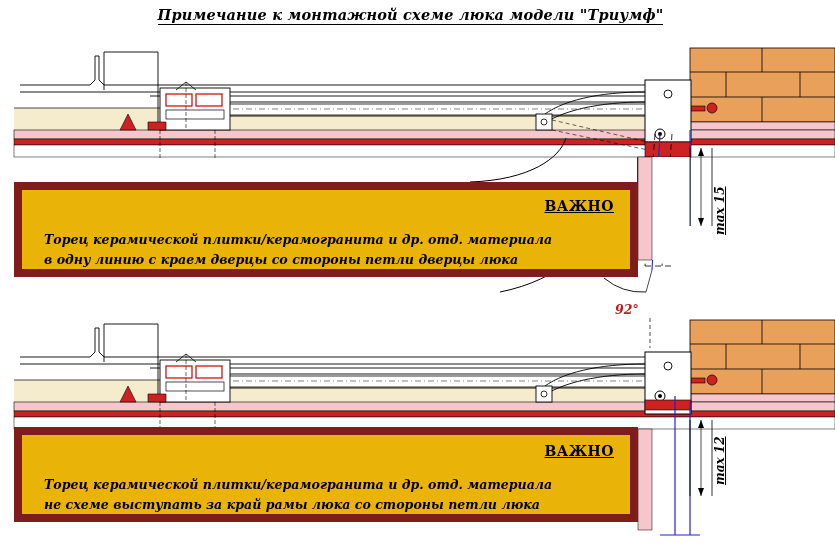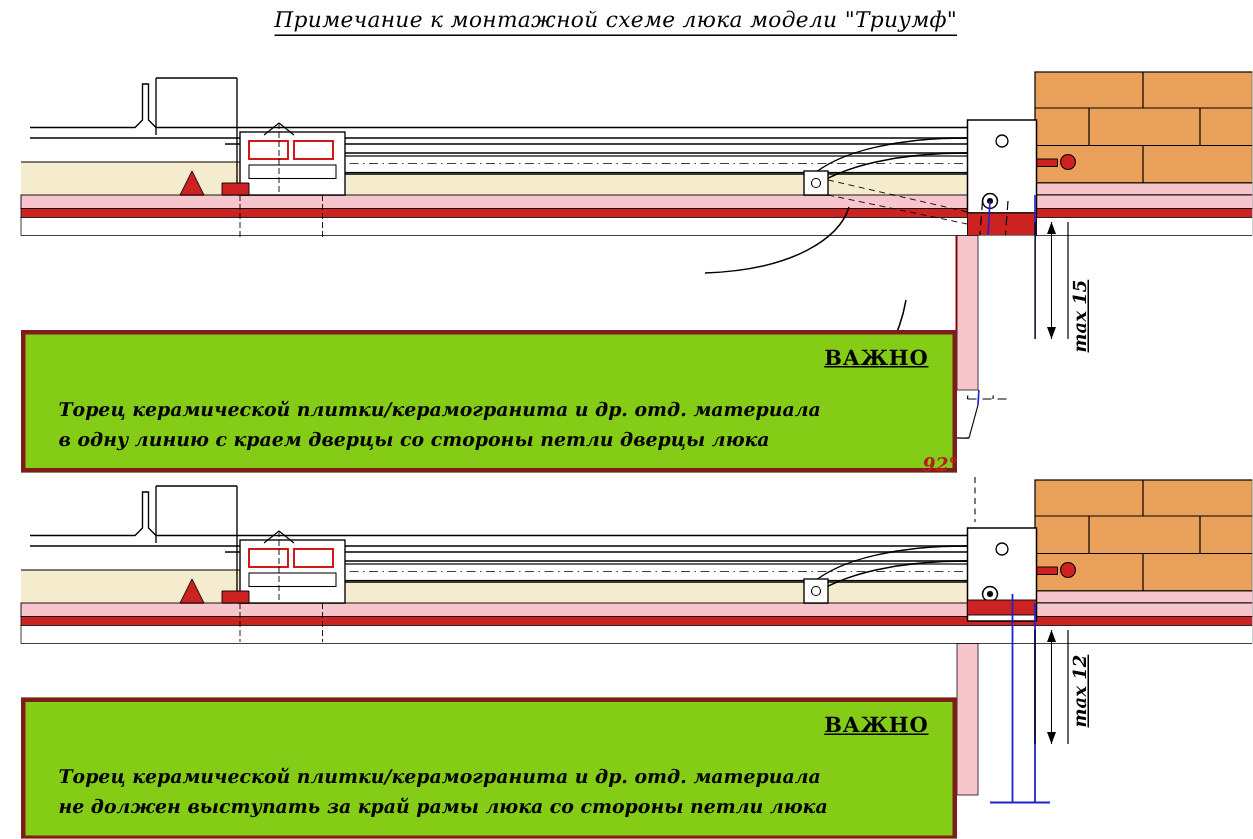--- a/index.html
+++ b/index.html
@@ -22,21 +22,21 @@
 
   
   .title {
     position: absolute;
     left: 0;
     top: 6px;
     width: 821px;
     text-align: center;
     font-family: "DejaVu Serif", serif;
     font-style: italic;
-    font-weight: normal;
+    font-weight: bold;
     font-size: 14.5px;
     color: #000000;
     letter-spacing: 0.2px;
   }
   .title .u {
     border-bottom: 1.5px solid #000;
     padding-bottom: 1px;
   }
 
   
@@ -47,24 +47,23 @@
     height: 264px;
   }
   #panel-top { top: 30px; }
   #panel-bottom { top: 300px; }
 
   .svgwrap { position: absolute; left: 0; top: 0; }
 
   
   .notebox {
     position: absolute;
-    background: #84cc16;
-    border: 3px solid #7f1d1d;
+    background: #eab308;
+    border: 8px solid #7f1d1d;
     box-sizing: border-box;
-    margin-top: 38px;
   }
   #note-top {
     left: 14px;
     top: 152px;
     width: 624px;
     height: 95px;
   }
   #note-bottom {
     left: 14px;
     top: 427px;
@@ -323,20 +322,20 @@
         <path d="M701 120 L698 128 L704 128 Z" fill="#000"></path>
         <path d="M701 196 L698 188 L704 188 Z" fill="#000"></path>
         <line x1="701" y1="120" x2="701" y2="196" stroke="#000" stroke-width="0.7"></line>
       </g>
     </svg>
 
     <div class="notebox" id="note-bottom" style="top:127px">
       <div class="note-head">ВАЖНО</div>
       <div class="note-body">
         <div>Торец керамической плитки/керамогранита и др. отд. материала</div>
-        <div>не должен выступать за край рамы люка со стороны петли люка</div>
+        <div>не схеме выступать за край рамы люка со стороны петли люка</div>
       </div>
     </div>
 
     <div class="dimlabel" id="dim-bottom" style="top:185px">max 12</div>
   </div>
 
 </div>
 
 </body></html>

